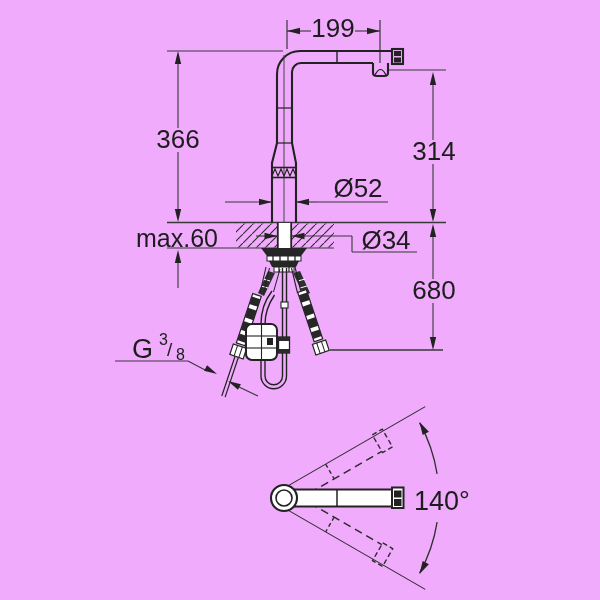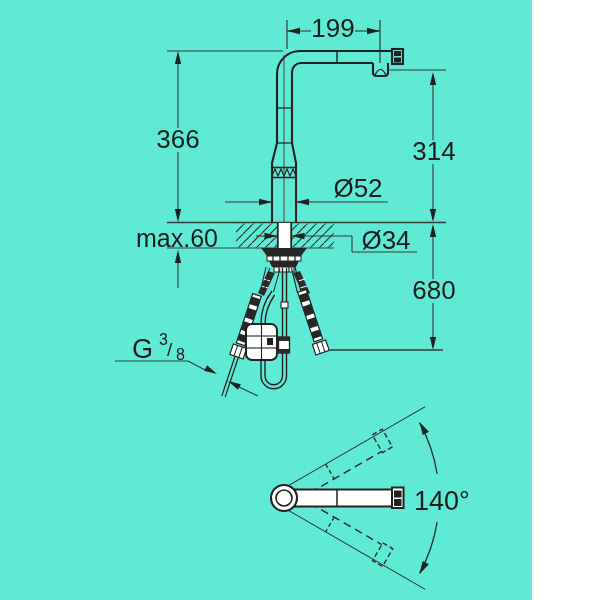--- a/index.html
+++ b/index.html
@@ -1,16 +1,16 @@
 <!DOCTYPE html>
 <html><head>
 <meta charset="utf-8">
 <style>
   html,body{margin:0;padding:0;background:#ffffff;}
-  .stage{width:532px;height:600px;background:#5eead4;position:relative;font-family:"Liberation Sans",sans-serif;}
+  .stage{width:600px;height:600px;background:#f0abfc;position:relative;font-family:"Liberation Sans",sans-serif;}
   svg{display:block;}
   text{fill:#1c1c1c;font-family:"Liberation Sans","DejaVu Sans",sans-serif;}
   .dim{font-size:26px;}
   .dim-small{font-size:25px;}
   .deg{font-size:27px;}
   .thread-main{font-size:27px;}
   .thread-frac{font-size:16px;}
   .thread-slash{font-size:19px;}
 </style>
 </head>

